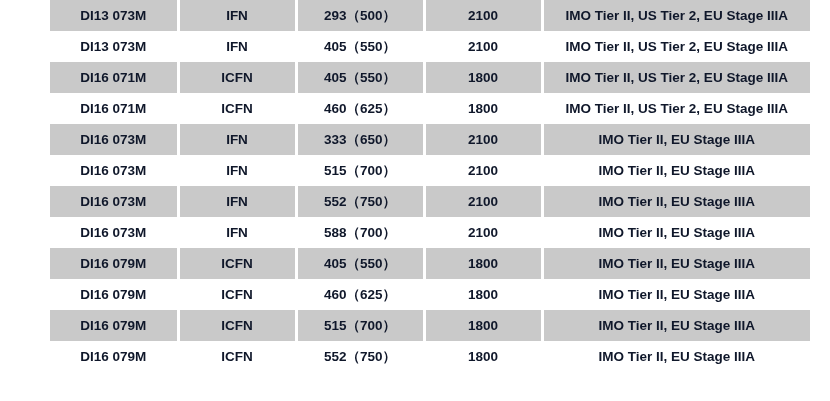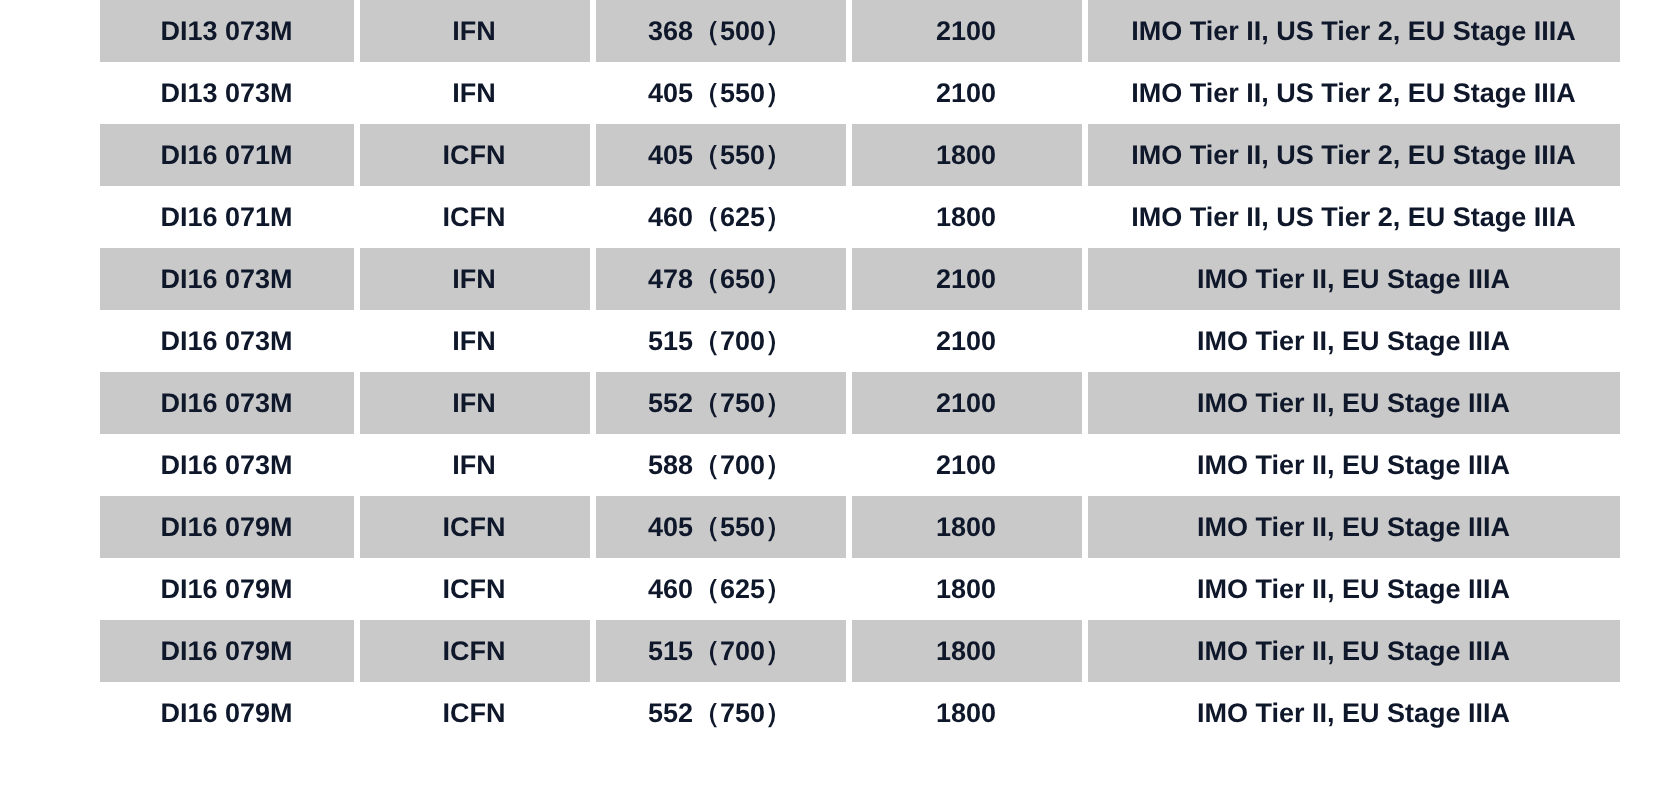--- a/index.html
+++ b/index.html
@@ -65,21 +65,21 @@
       <col class="col-model">
       <col class="col-config">
       <col class="col-power">
       <col class="col-speed">
       <col class="col-emis">
     </colgroup>
     <tbody>
         <tr class="row-shaded">
           <td>DI13 073M</td>
           <td>IFN</td>
-          <td>368（500）</td>
+          <td>293（500）</td>
           <td>2100</td>
           <td>IMO Tier II, US Tier 2, EU Stage IIIA</td>
         </tr>
         <tr class="row-plain">
           <td>DI13 073M</td>
           <td>IFN</td>
           <td>405（550）</td>
           <td>2100</td>
           <td>IMO Tier II, US Tier 2, EU Stage IIIA</td>
         </tr>
@@ -93,21 +93,21 @@
         <tr class="row-plain">
           <td>DI16 071M</td>
           <td>ICFN</td>
           <td>460（625）</td>
           <td>1800</td>
           <td>IMO Tier II, US Tier 2, EU Stage IIIA</td>
         </tr>
         <tr class="row-shaded">
           <td>DI16 073M</td>
           <td>IFN</td>
-          <td>478（650）</td>
+          <td>333（650）</td>
           <td>2100</td>
           <td>IMO Tier II, EU Stage IIIA</td>
         </tr>
         <tr class="row-plain">
           <td>DI16 073M</td>
           <td>IFN</td>
           <td>515（700）</td>
           <td>2100</td>
           <td>IMO Tier II, EU Stage IIIA</td>
         </tr>

